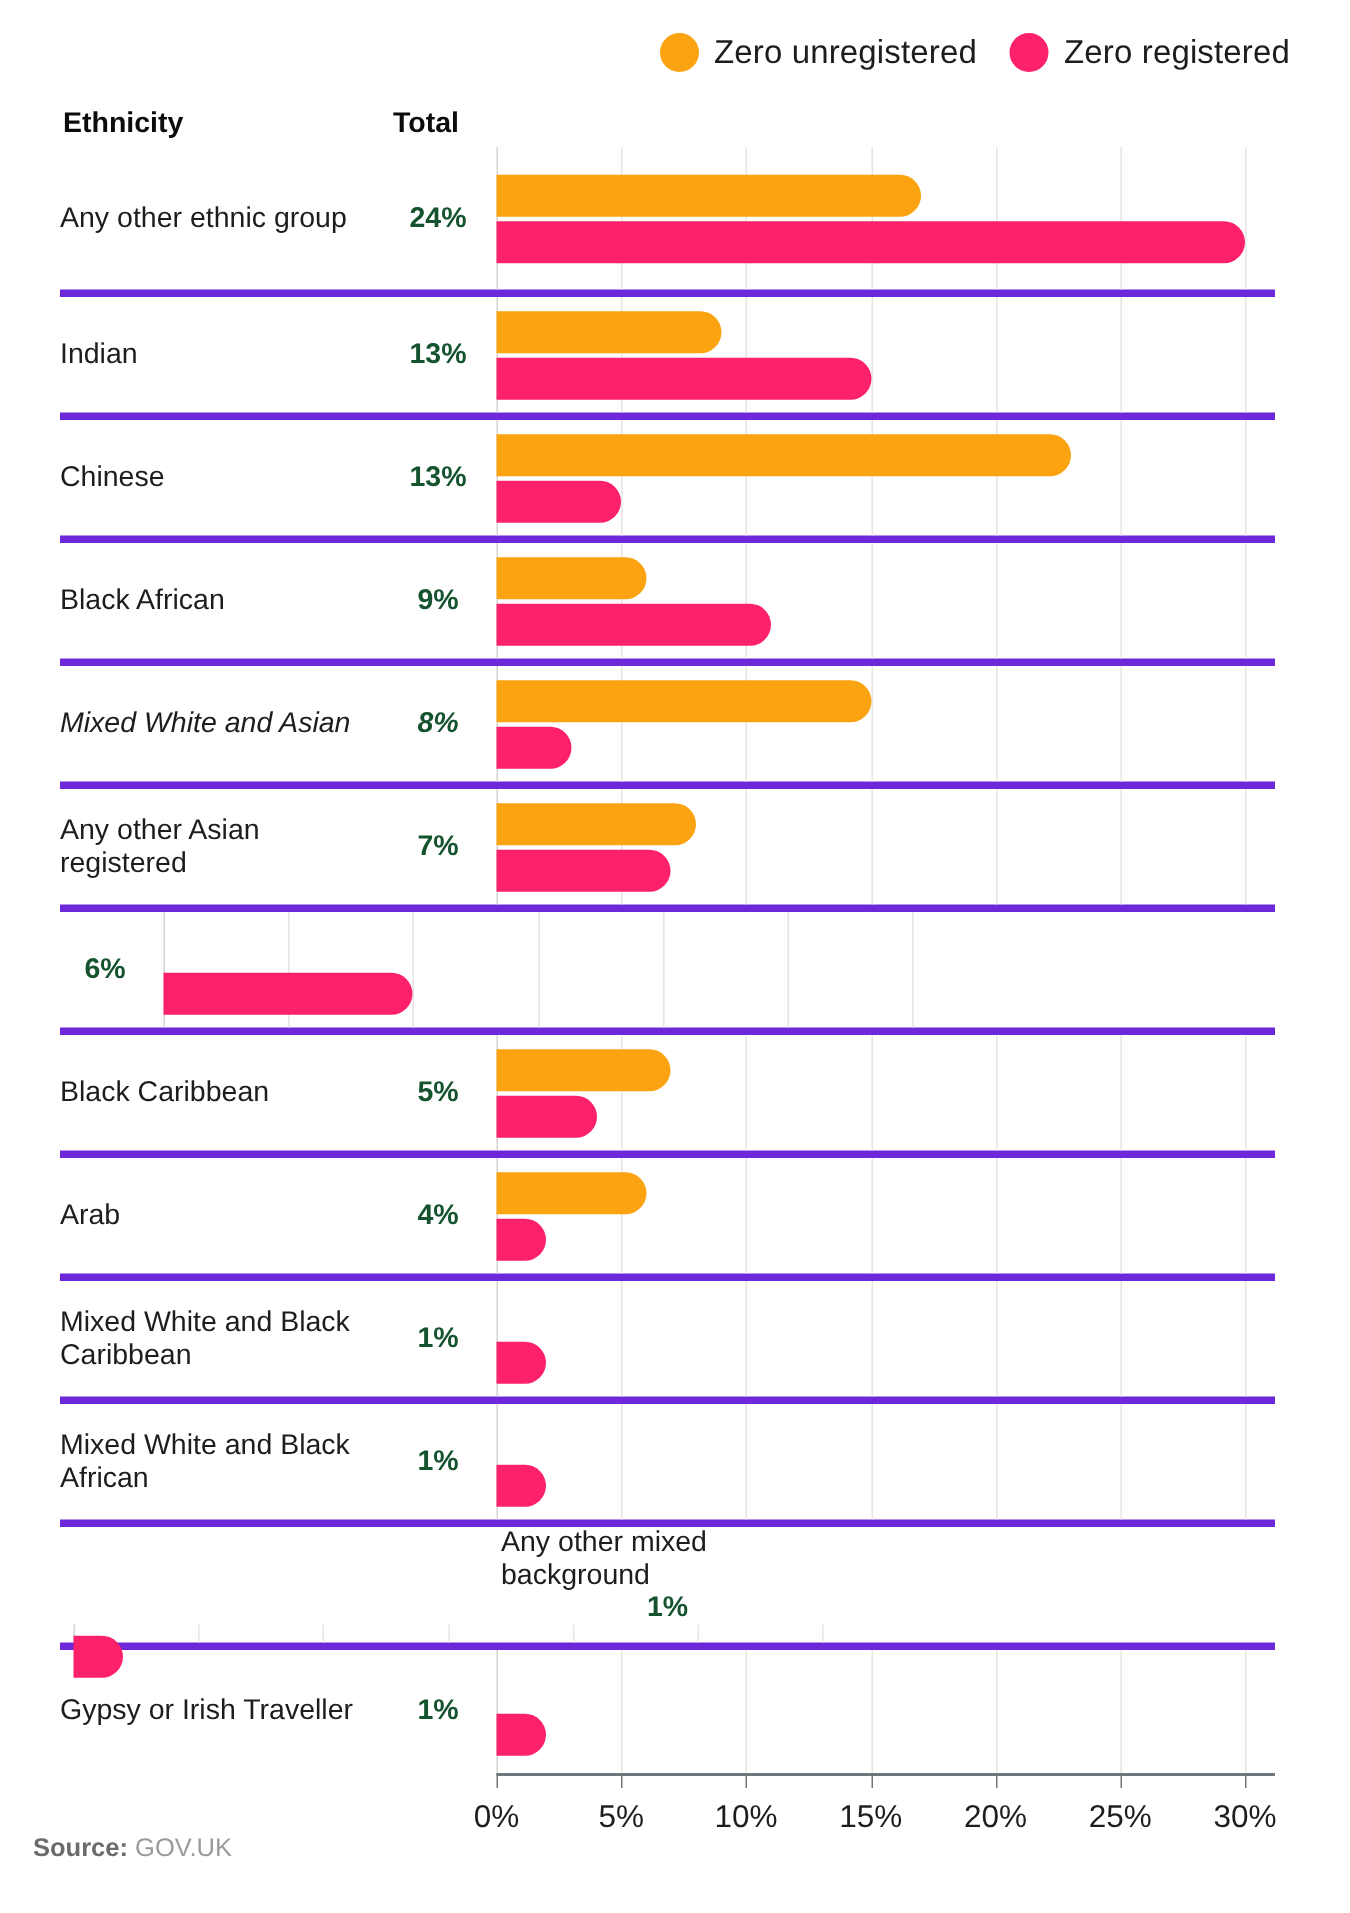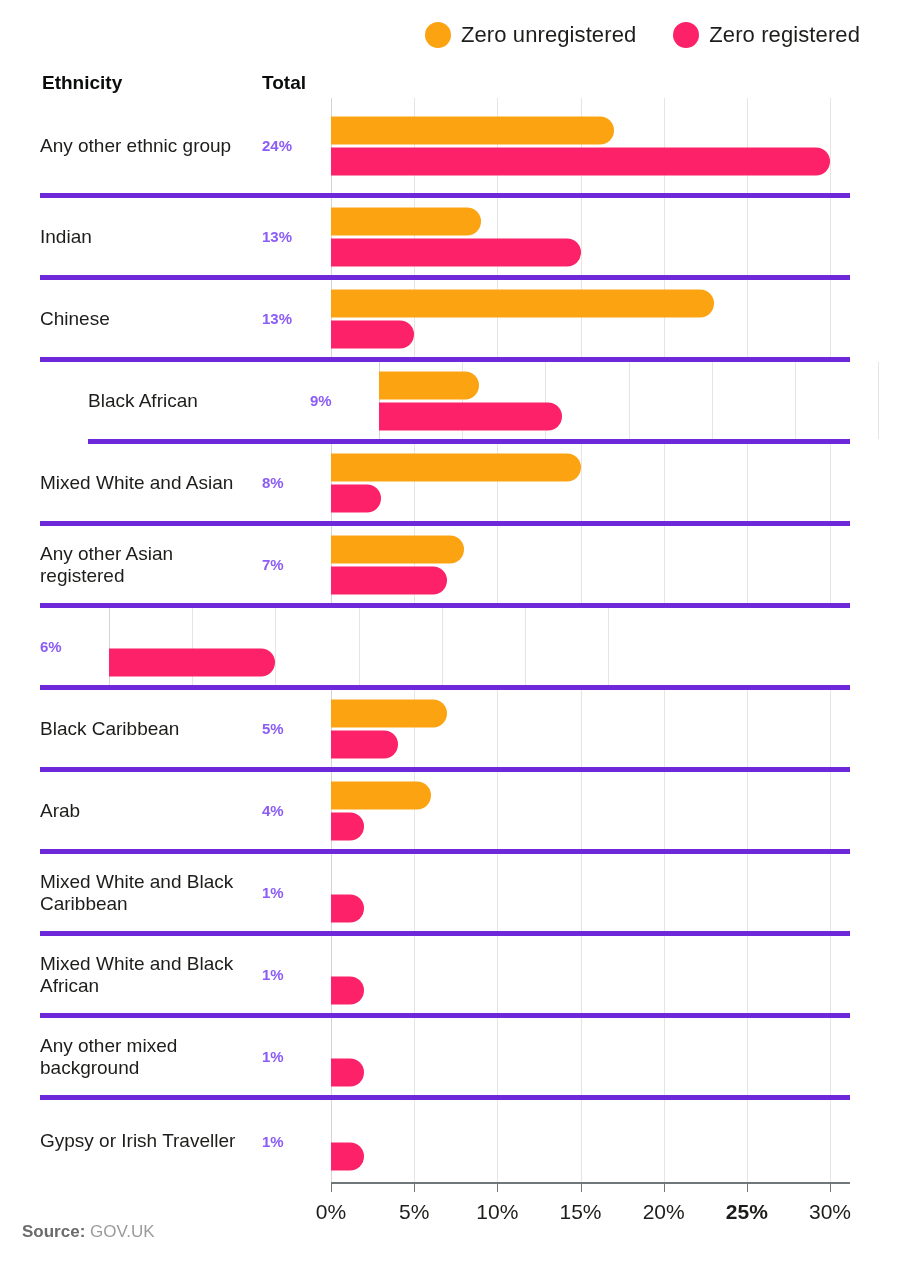--- a/index.html
+++ b/index.html
@@ -18,21 +18,21 @@
 
   
   .legend {
     position: absolute;
     top: 22px;
     left: 0;
     width: 860px;
     display: flex;
     justify-content: flex-end;
     align-items: center;
-    gap: 37px;
+    gap: 22px;
   }
   .legend-item {
     display: flex;
     align-items: center;
     gap: 10px;
   }
   .legend-dot {
     width: 26px;
     height: 26px;
     border-radius: 50%;
@@ -97,23 +97,24 @@
     flex: none;
     font-size: 19px;
     line-height: 1.14;
     color: #1d1d1b;
     padding-right: 8px;
     box-sizing: border-box;
   }
   .cell-total {
     width: 60px;
     flex: none;
-    font-size: 15px;
+    font-size: 19px;
     font-weight: bold;
-    color: #8b5cf6;
+    color: #14532d;
+    text-align: center;
   }
 
   .plot {
     position: relative;
     flex: 1 1 auto;
     align-self: stretch;
   }
   
   .gridline {
     position: absolute;
@@ -258,38 +259,38 @@
           <div class="gridline" style="left: 258.5px;"></div>
           <div class="gridline" style="left: 341.667px;"></div>
           <div class="gridline" style="left: 424.833px;"></div>
           <div class="gridline" style="left: 508px;"></div>
           <div class="bars" style="left: 9px;">
             <div class="bar" style="width: 382.567px; background: rgb(252, 163, 17);"></div>
             <div class="bar" style="width: 83.1667px; background: rgb(252, 33, 105);"></div>
           </div>
         </div>
       </div>
-      <div class="row" style="height: 82px; margin-left: 48px;">
+      <div class="row" style="height: 82px;">
         <div class="cell-label">Black African</div>
         <div class="cell-total">9%</div>
         <div class="plot">
           <div class="gridline zero" style="left: 9px;"></div>
           <div class="gridline" style="left: 92.1667px;"></div>
           <div class="gridline" style="left: 175.333px;"></div>
           <div class="gridline" style="left: 258.5px;"></div>
           <div class="gridline" style="left: 341.667px;"></div>
           <div class="gridline" style="left: 424.833px;"></div>
           <div class="gridline" style="left: 508px;"></div>
           <div class="bars" style="left: 9px;">
             <div class="bar" style="width: 99.8px; background: rgb(252, 163, 17);"></div>
             <div class="bar" style="width: 182.967px; background: rgb(252, 33, 105);"></div>
           </div>
         </div>
       </div>
-      <div class="row" style="height: 82px;">
+      <div class="row" style="height: 82px; font-style: italic;">
         <div class="cell-label">Mixed White and Asian</div>
         <div class="cell-total">8%</div>
         <div class="plot">
           <div class="gridline zero" style="left: 9px;"></div>
           <div class="gridline" style="left: 92.1667px;"></div>
           <div class="gridline" style="left: 175.333px;"></div>
           <div class="gridline" style="left: 258.5px;"></div>
           <div class="gridline" style="left: 341.667px;"></div>
           <div class="gridline" style="left: 424.833px;"></div>
           <div class="gridline" style="left: 508px;"></div>
@@ -393,21 +394,21 @@
           <div class="gridline" style="left: 258.5px;"></div>
           <div class="gridline" style="left: 341.667px;"></div>
           <div class="gridline" style="left: 424.833px;"></div>
           <div class="gridline" style="left: 508px;"></div>
           <div class="bars" style="left: 9px;">
             <div class="bar zero-len" style="width: 0px; background: rgb(252, 163, 17);"></div>
             <div class="bar" style="width: 33.2667px; background: rgb(252, 33, 105);"></div>
           </div>
         </div>
       </div>
-      <div class="row" style="height: 82px;">
+      <div class="row" style="height: 82px; flex-direction: column;">
         <div class="cell-label">Any other mixed background</div>
         <div class="cell-total">1%</div>
         <div class="plot">
           <div class="gridline zero" style="left: 9px;"></div>
           <div class="gridline" style="left: 92.1667px;"></div>
           <div class="gridline" style="left: 175.333px;"></div>
           <div class="gridline" style="left: 258.5px;"></div>
           <div class="gridline" style="left: 341.667px;"></div>
           <div class="gridline" style="left: 424.833px;"></div>
           <div class="gridline" style="left: 508px;"></div>
@@ -447,21 +448,21 @@
         <div class="tick" style="left: 706.833px;"></div>
         <div class="tick" style="left: 790px;"></div>
       </div>
   </div>
   <div class="ticklabels" id="ticklabels-container">
       <div class="ticklabel" style="left: 291px;">0%</div>
       <div class="ticklabel" style="left: 374.167px;">5%</div>
       <div class="ticklabel" style="left: 457.333px;">10%</div>
       <div class="ticklabel" style="left: 540.5px;">15%</div>
       <div class="ticklabel" style="left: 623.667px;">20%</div>
-      <div class="ticklabel" style="left: 706.833px; font-weight: bold;">25%</div>
+      <div class="ticklabel" style="left: 706.833px;">25%</div>
       <div class="ticklabel" style="left: 790px;">30%</div>
     </div>
 
 </div>
 
 <div class="source">
   <b>Source:</b>
   <span class="src-value">GOV.UK</span>
 </div>
 

